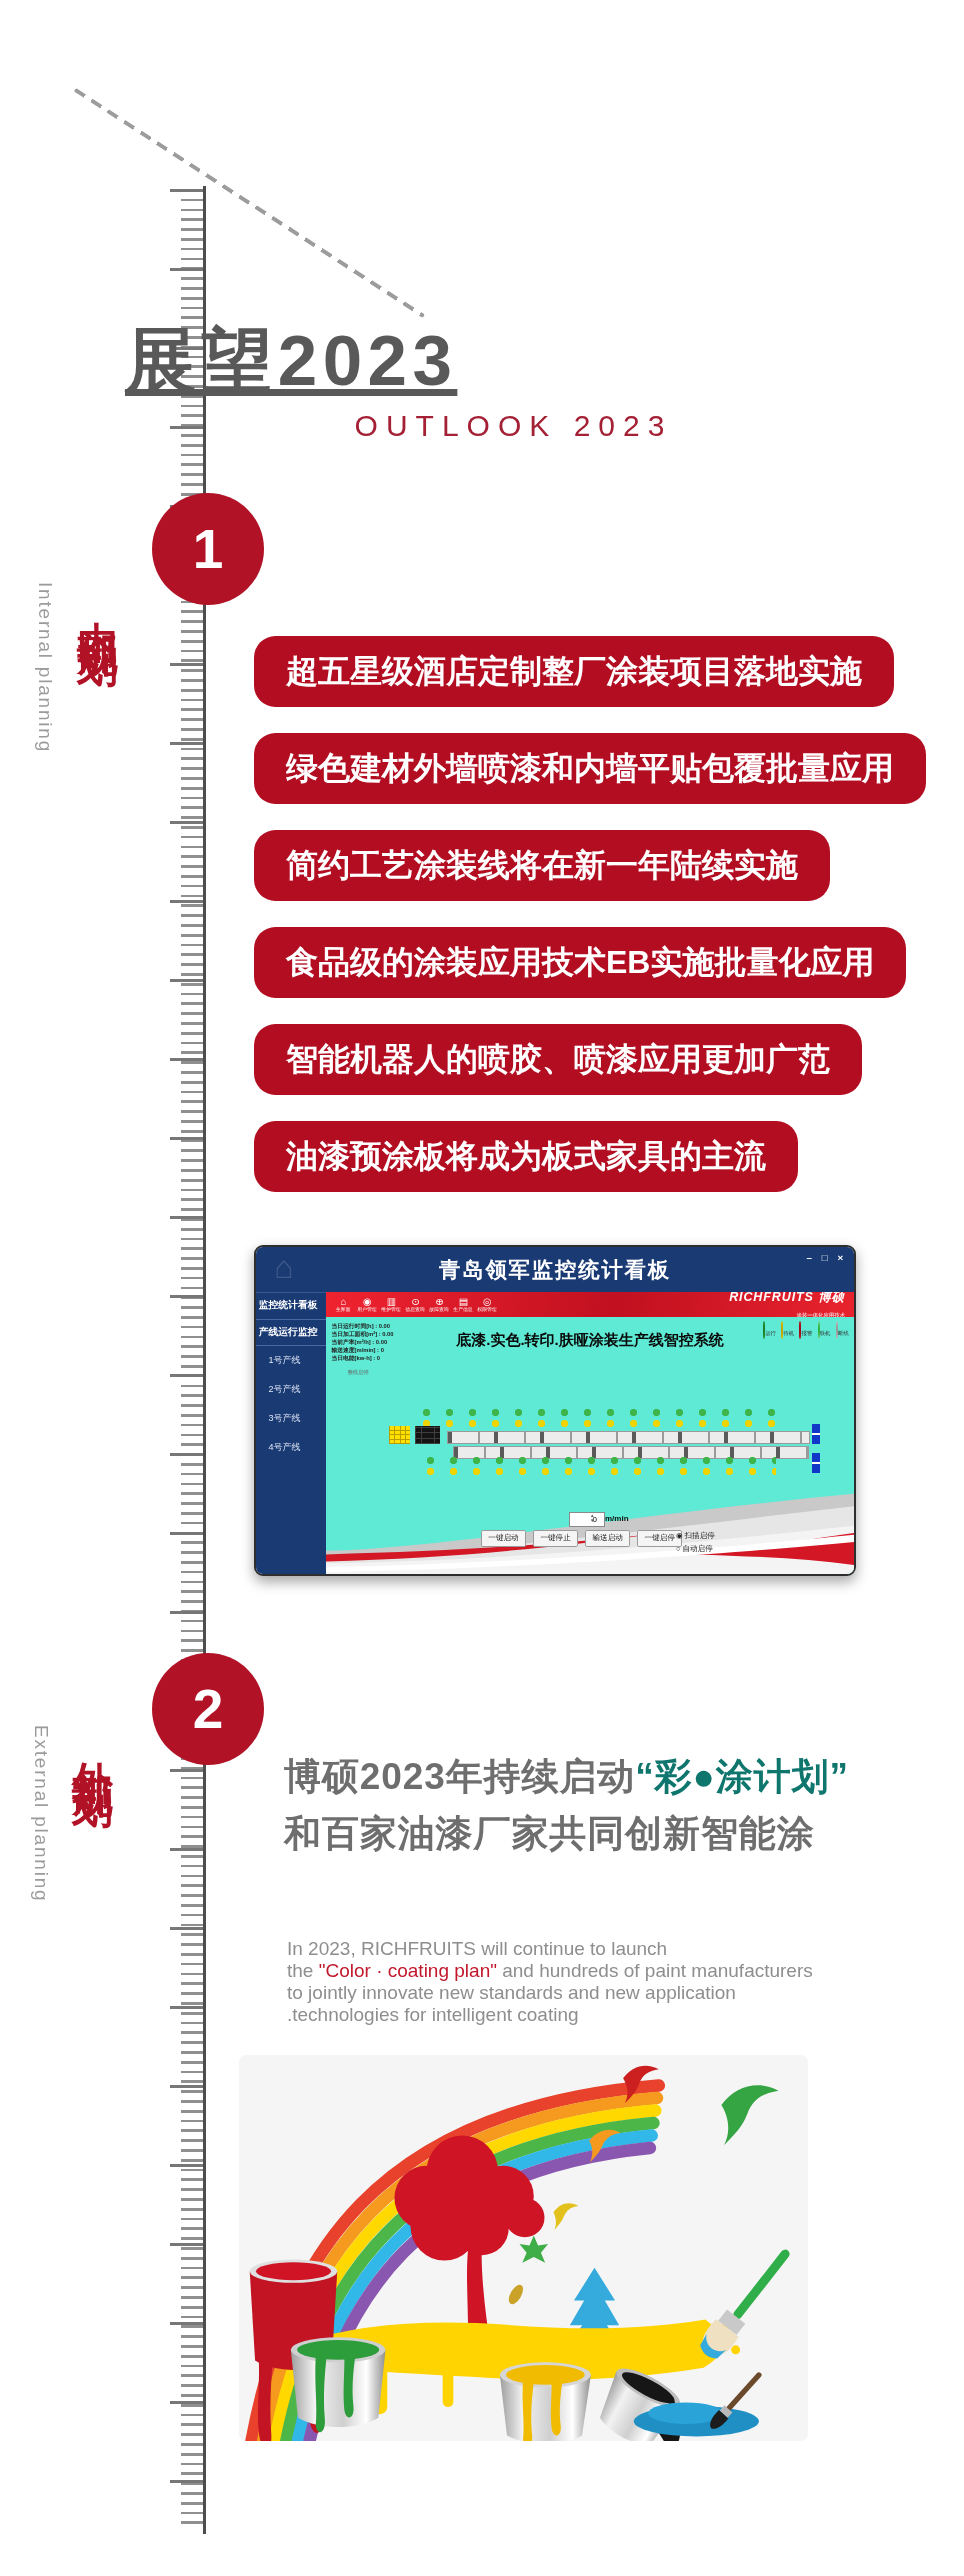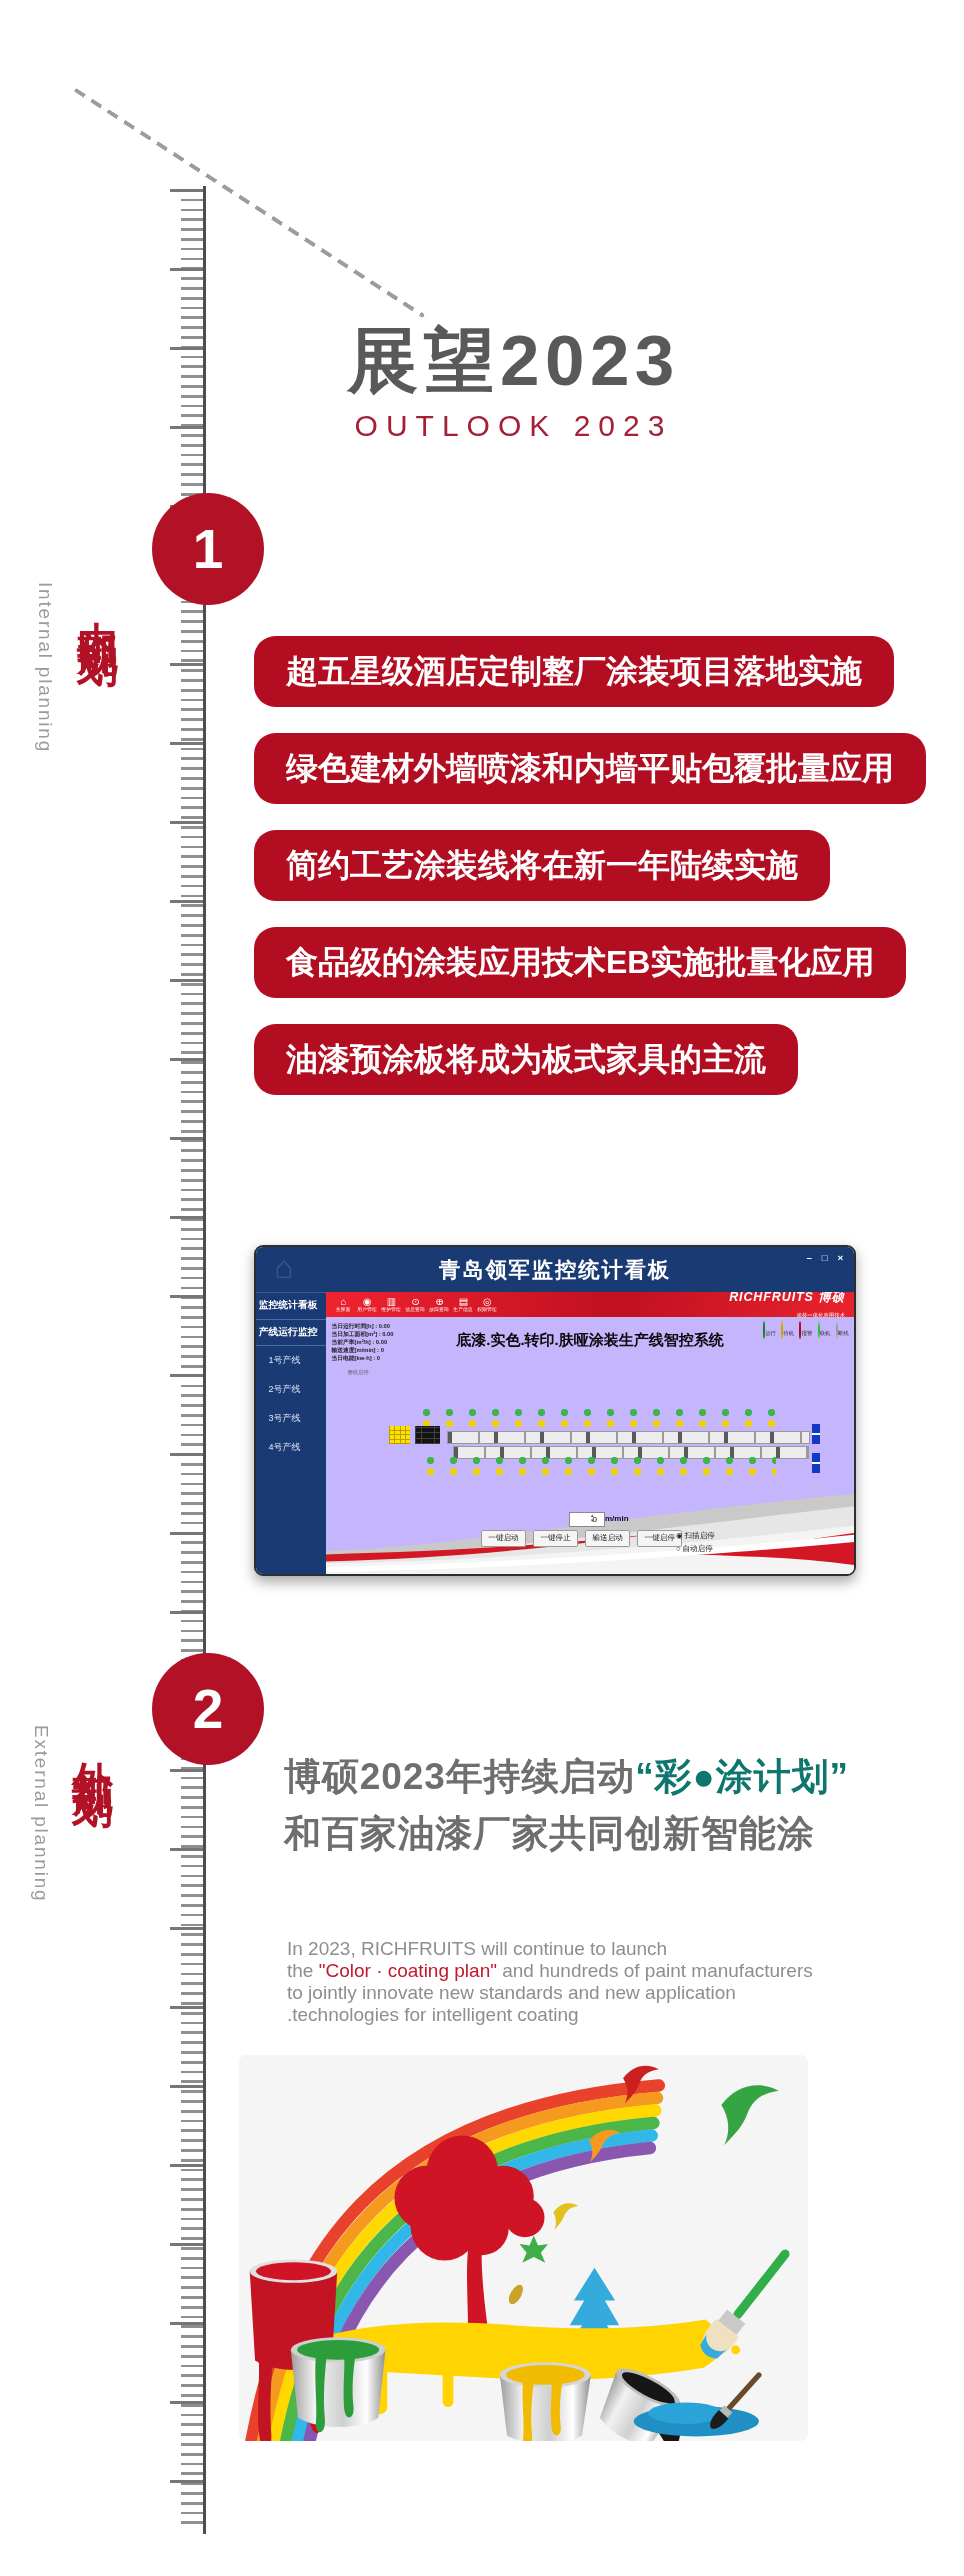--- a/index.html
+++ b/index.html
@@ -11,22 +11,22 @@
     background:repeating-linear-gradient(90deg,#9c9c9c 0 11.6px,transparent 11.6px 19.6px);
     transform:rotate(33deg);transform-origin:0 0;}
 
   
   .ruler-line{position:absolute;left:203px;top:186px;width:2.7px;height:2348px;background:#4d4d4d;z-index:1;}
   .ruler-ticks-short{position:absolute;left:181px;top:189px;width:22px;height:2339px;z-index:1;
     background:repeating-linear-gradient(to bottom,#8f8f8f 0 2.7px,transparent 2.7px 9.8px);}
   .ruler-ticks-long{position:absolute;left:170px;top:189px;width:34px;height:2339px;z-index:1;
     background:repeating-linear-gradient(to bottom,#777 0 2.7px,transparent 2.7px 79px);}
 
-  .page-title{position:absolute;left:125px;top:314px;width:777px;text-align:center;
-    font-size:71px;font-weight:bold;color:#595959;letter-spacing:5.4px;z-index:2;}
+  .page-title{position:absolute;left:125px;top:314px;width:777px;
+    font-size:71px;font-weight:bold;color:#595959;letter-spacing:5.4px;z-index:2;text-decoration:underline;}
   .page-subtitle{position:absolute;left:125px;top:409px;width:777px;text-align:center;
     font-size:30px;color:#a42035;letter-spacing:8px;z-index:2;}
 
   .num-circle{position:absolute;width:112px;height:112px;border-radius:50%;background:#b11226;
     color:#fff;font-size:55px;font-weight:bold;display:flex;align-items:center;justify-content:center;z-index:3;}
   .circle-1{left:152px;top:493px;}
   .circle-2{left:152px;top:1653px;}
 
   .v-cn{position:absolute;writing-mode:vertical-rl;font-size:41px;font-weight:bold;color:#b11226;
     letter-spacing:8px;z-index:2;}
@@ -55,21 +55,21 @@
   .side-sub{font-size:9px;padding:8px 2.7px 8px 12.5px;color:#dfe6f5;}
   .dash-main{flex:1;display:flex;flex-direction:column;min-width:0;}
   .dash-toolbar{height:25px;background:linear-gradient(100deg,#f02330 0%,#c11020 55%,#e8232e 100%);
     display:flex;align-items:center;padding:0 5.4px;color:#fff;flex:none;}
   .tb-item{width:24px;text-align:center;line-height:1;}
   .tb-icon{font-size:9.8px;display:block;}
   .tb-label{font-size:5.4px;display:block;transform:scale(.9);white-space:nowrap;}
   .tb-logo{margin-left:auto;text-align:right;line-height:1.1;padding-right:3.6px;}
   .tb-logo-main{font-size:12.5px;font-weight:bold;font-style:italic;letter-spacing:0.9px;}
   .tb-logo-sub{font-size:5.4px;}
-  .dash-content{flex:1;position:relative;background:#c4b5fd;overflow:hidden;}
+  .dash-content{flex:1;position:relative;background:#5eead4;overflow:hidden;}
   .stats{position:absolute;left:5.4px;top:4.5px;font-size:5.8px;line-height:8px;color:#222;font-weight:bold;z-index:2;}
   .stats-note{position:absolute;left:21.4px;top:52px;font-size:5.4px;color:#666;z-index:2;}
   .line-title{position:absolute;left:0;right:0;top:14.3px;text-align:center;font-size:15px;
     font-weight:bold;color:#0a0a0a;z-index:2;}
   .legend{position:absolute;right:5.4px;top:4.5px;display:flex;gap:5.4px;z-index:2;}
   .legend-item{text-align:center;}
   .legend-dot{width:9px;height:9px;border-radius:50%;margin:0 auto 0.9px;border:0.9px solid transparent;}
   .legend-label{font-size:5.4px;color:#333;}
 
   .dotrow{position:absolute;height:9px;background-size:23px 9px;z-index:2;}
@@ -136,20 +136,21 @@
   <div class="banners">
 
       <div class="banner">超五星级酒店定制整厂涂装项目落地实施</div>
 
       <div class="banner">绿色建材外墙喷漆和内墙平贴包覆批量应用</div>
 
       <div class="banner">简约工艺涂装线将在新一年陆续实施</div>
 
       <div class="banner">食品级的涂装应用技术EB实施批量化应用</div>
 
+      <div class="banner">智能机器人的喷胶、喷漆应用更加广范</div>
 
       <div class="banner">油漆预涂板将成为板式家具的主流</div>
     </div>
 
   <div class="dash">
     <div class="dash-titlebar">
       <span class="dash-house">⌂</span>
       <span>青岛领军监控统计看板</span>
       <span class="dash-winctrl">
 

